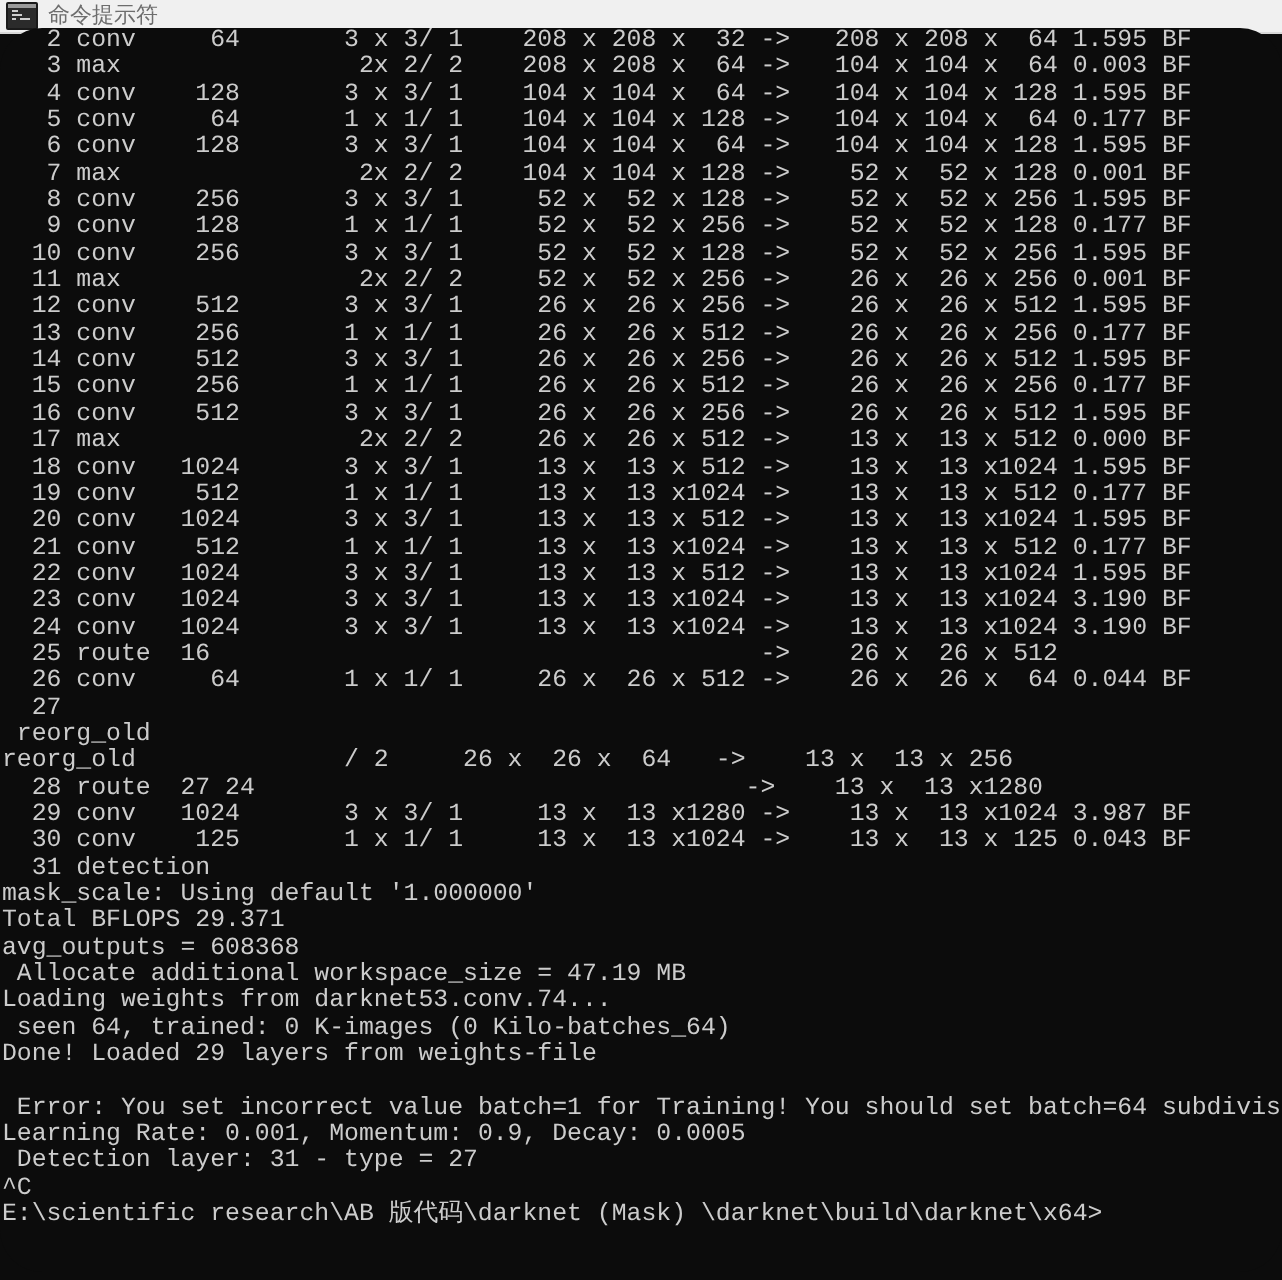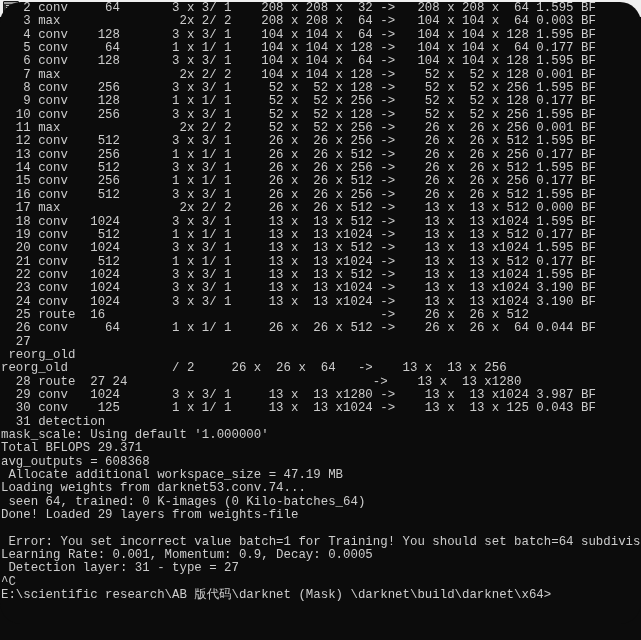--- a/index.html
+++ b/index.html
@@ -53,21 +53,21 @@
     font-family: "Liberation Sans", "DejaVu Sans", sans-serif;
     font-size: 11px;
     color: #6d6d6d;
     line-height: 17px;
     white-space: nowrap;
   }
   
   .console {
     position: absolute;
     left: 0;
-    top: 2px;
+    top: 14px;
     width: 641px;
     height: 622px;
     background: #0c0c0c;
     overflow: hidden;
     border-radius: 21px;
   }
   .console-lines {
     position: absolute;
     left: 0;
     top: 0;

